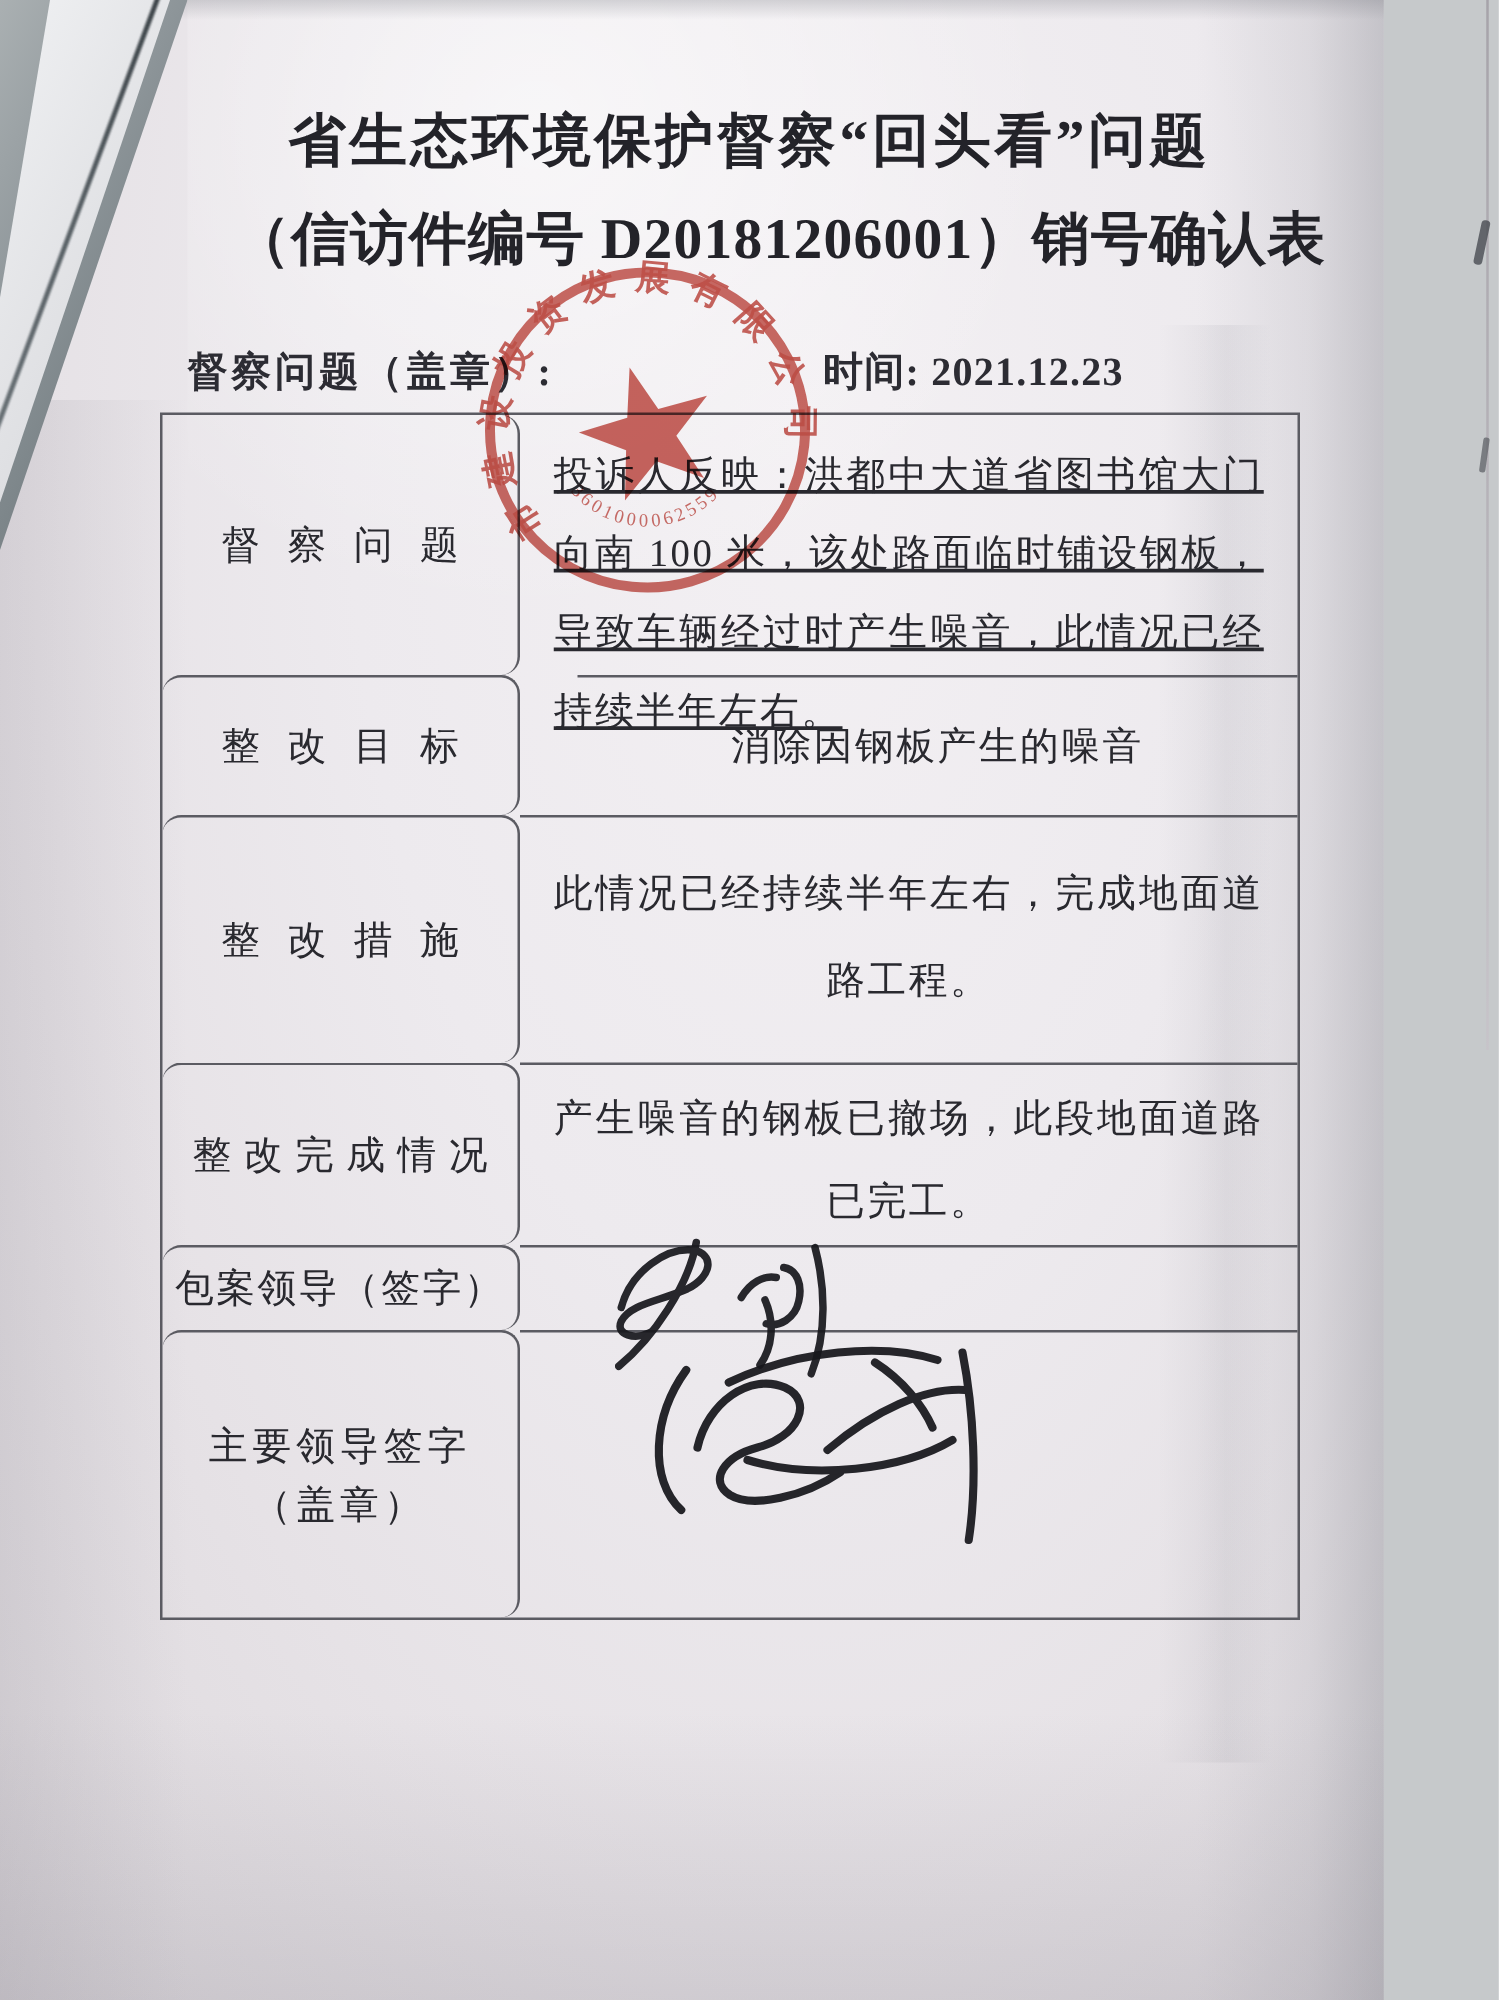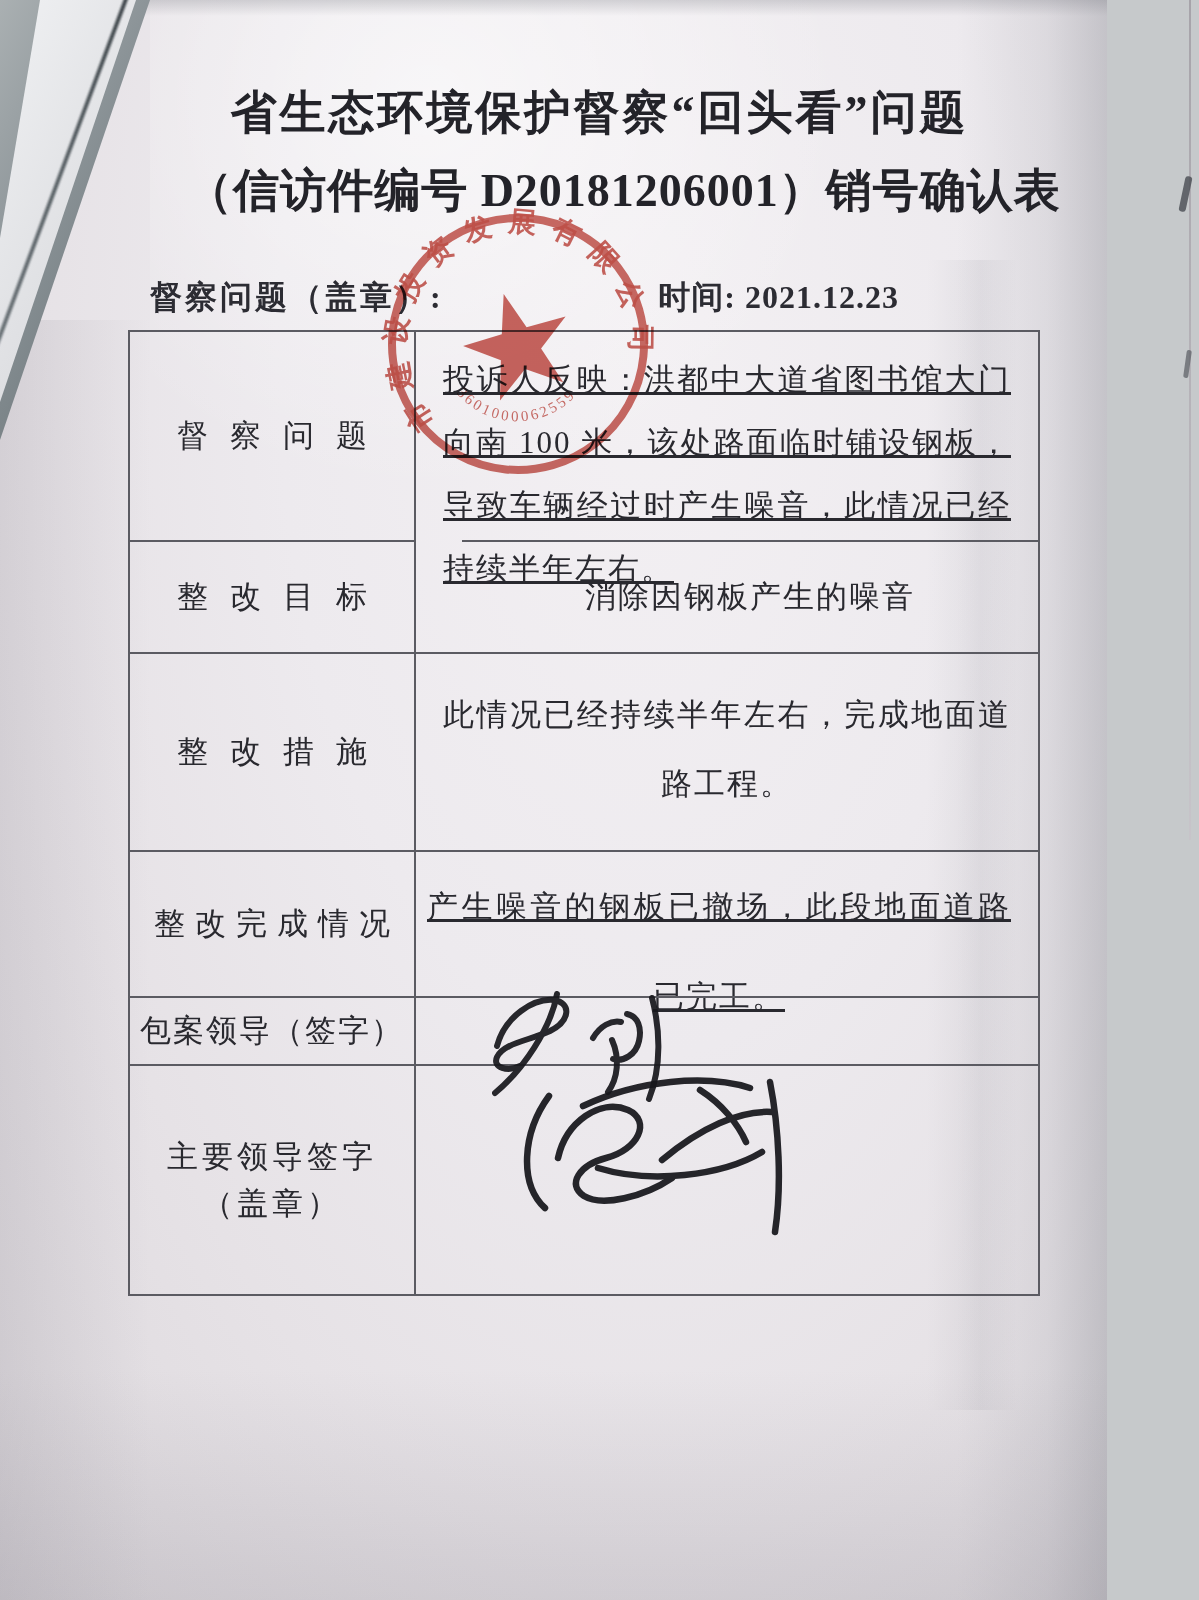--- a/index.html
+++ b/index.html
@@ -58,30 +58,30 @@
   .hdr-time{position:absolute;right:208px;top:276px;font-size:32px;color:#2c2c33;
     font-weight:bold;letter-spacing:1px;margin-left:24px;}
   
   .ctable{position:absolute;left:128px;top:330px;width:908px;
     display:grid;grid-template-columns:286px 1fr;
     grid-template-rows:208px 112px 198px 146px 68px 230px;
     border:2px solid #5b5b62;background:transparent;color:#29292f;}
   .cell{border-top:2px solid #5b5b62;}
   .r1{border-top:none;}
   .lab{border-right:2px solid #5b5b62;display:flex;flex-direction:column;
-    align-items:center;justify-content:center;font-size:31px;}
+    align-items:center;justify-content:center;font-size:31px;border-radius:15px;}
   .ls-wide{letter-spacing:22px;text-indent:22px;}
   .ls-mid{letter-spacing:10px;text-indent:10px;}
   .ls-sm{letter-spacing:2px;}
   .lab .lline{line-height:47px;letter-spacing:4px;}
   .con{font-size:31px;letter-spacing:2px;}
   .con-center{display:flex;align-items:center;justify-content:center;margin-left:46px;}
   .con-just{display:block;padding:16px 27px 0 27px;text-align:justify;line-height:63px;text-decoration:underline;}
   .con-just2{display:block;padding:26px 27px 0 27px;text-align:justify;text-align-last:center;line-height:69px;}
-  .con-just3{display:block;padding:10px 27px 0 11px;text-align:justify;text-align-last:center;line-height:90px;text-decoration:underline;}
+  .con-just3{display:block;padding:10px 27px 0 27px;text-align:justify;text-align-last:center;line-height:66px;}
   
   .stamp{position:absolute;left:373px;top:192px;width:290px;height:300px;
     mix-blend-mode:multiply;opacity:.93;}
   .sigs{position:absolute;left:0;top:0;width:1199px;height:1600px;pointer-events:none;}
 </style>
 </head>
 <body>
 
 <div class="canvas">
   <div class="paper">

